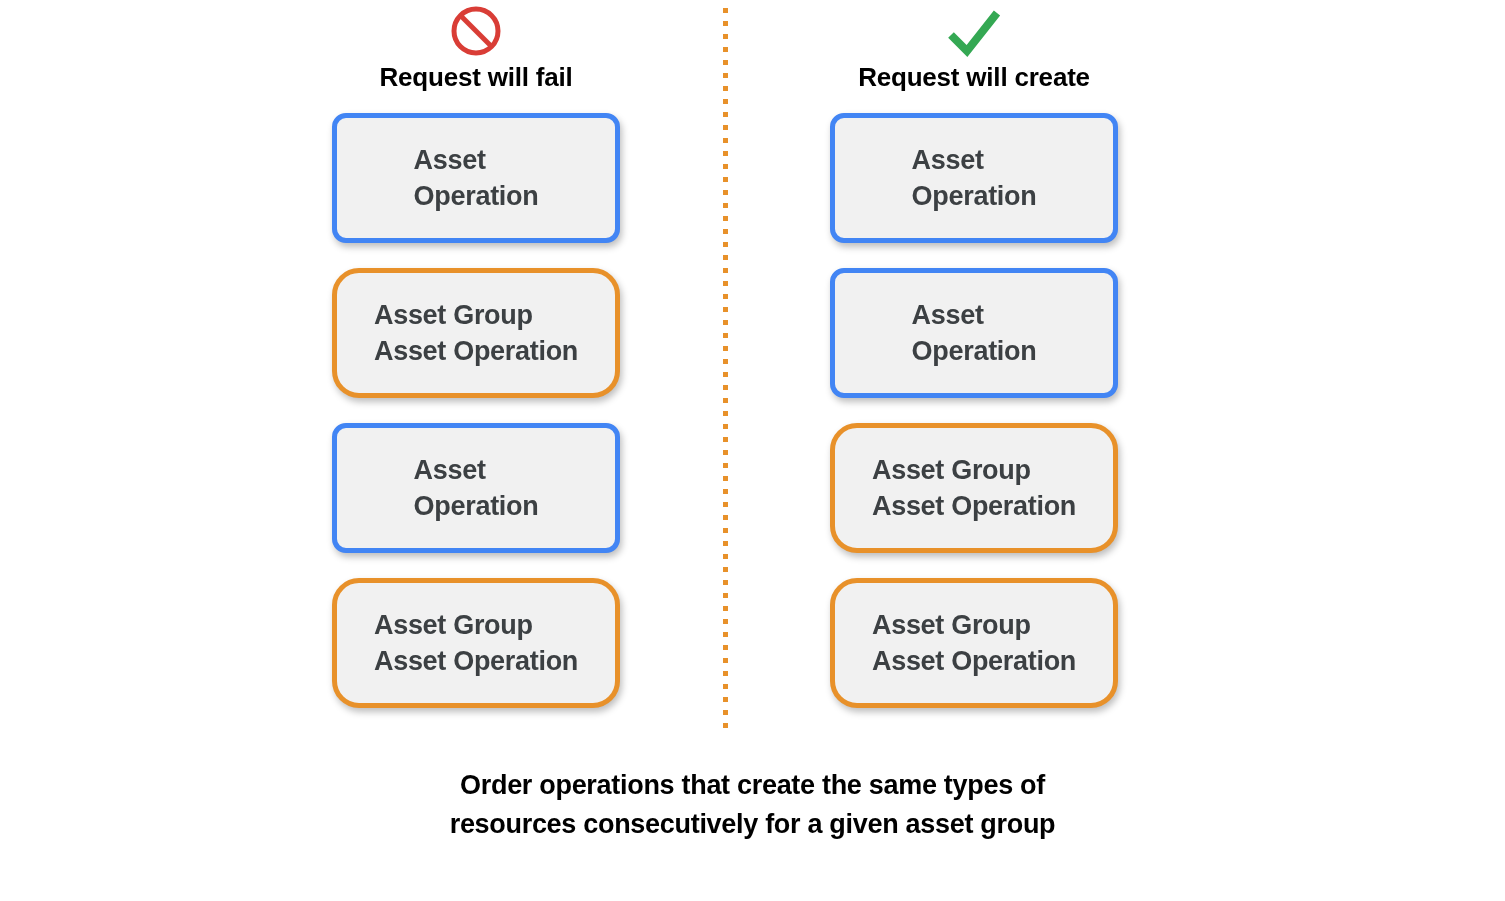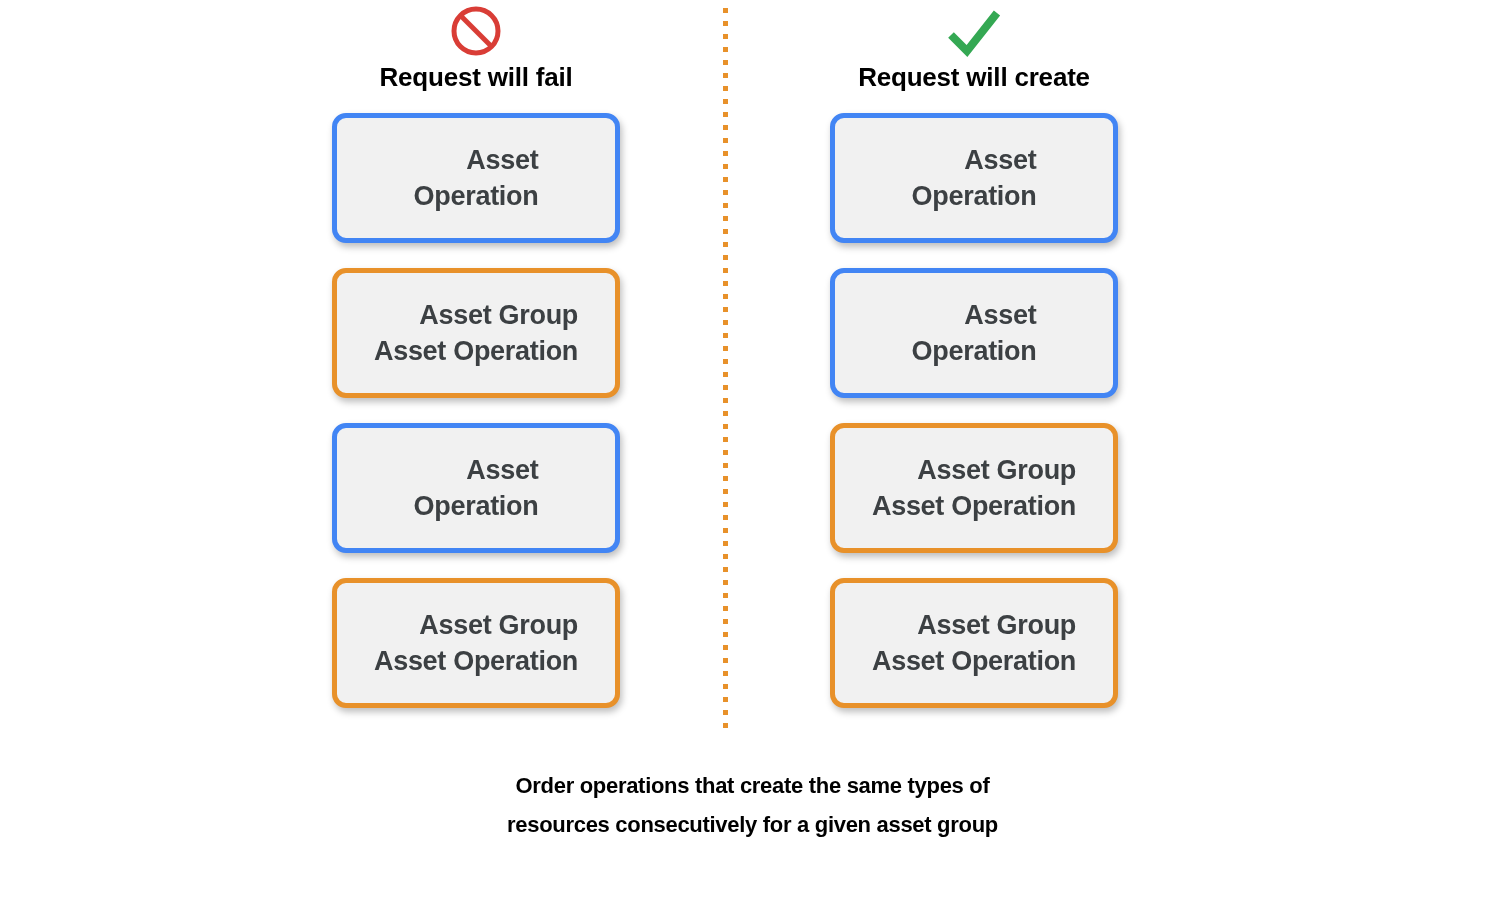--- a/index.html
+++ b/index.html
@@ -81,42 +81,43 @@
     width: 288px;
     height: 130px;
     margin-bottom: 25px;
     border-radius: 14px;
     border: 5px solid #4285F4;
     background: #F1F1F1;
     box-shadow: 2px 4px 7px rgba(0, 0, 0, 0.26);
     display: flex;
     align-items: center;
     justify-content: center;
-    text-align: right;
+    text-align: left;
   }
   .op-box.asset-group {
     border-color: #E8912A;
+    border-radius: 27px;
   }
   .op-box .op-text {
     font-size: 27px;
     font-weight: bold;
     line-height: 36px;
     color: #3C4043;
     letter-spacing: -0.3px;
     white-space: pre-line;
   }
 
   
   .caption {
     position: absolute;
     left: 0;
     top: 766px;
     width: 1505px;
     text-align: center;
-    font-size: 22px;
+    font-size: 27px;
     font-weight: bold;
     line-height: 39px;
     color: #000000;
     letter-spacing: -0.3px;
     white-space: pre-line;
   }
 </style>
 </head>
 <body>
 

